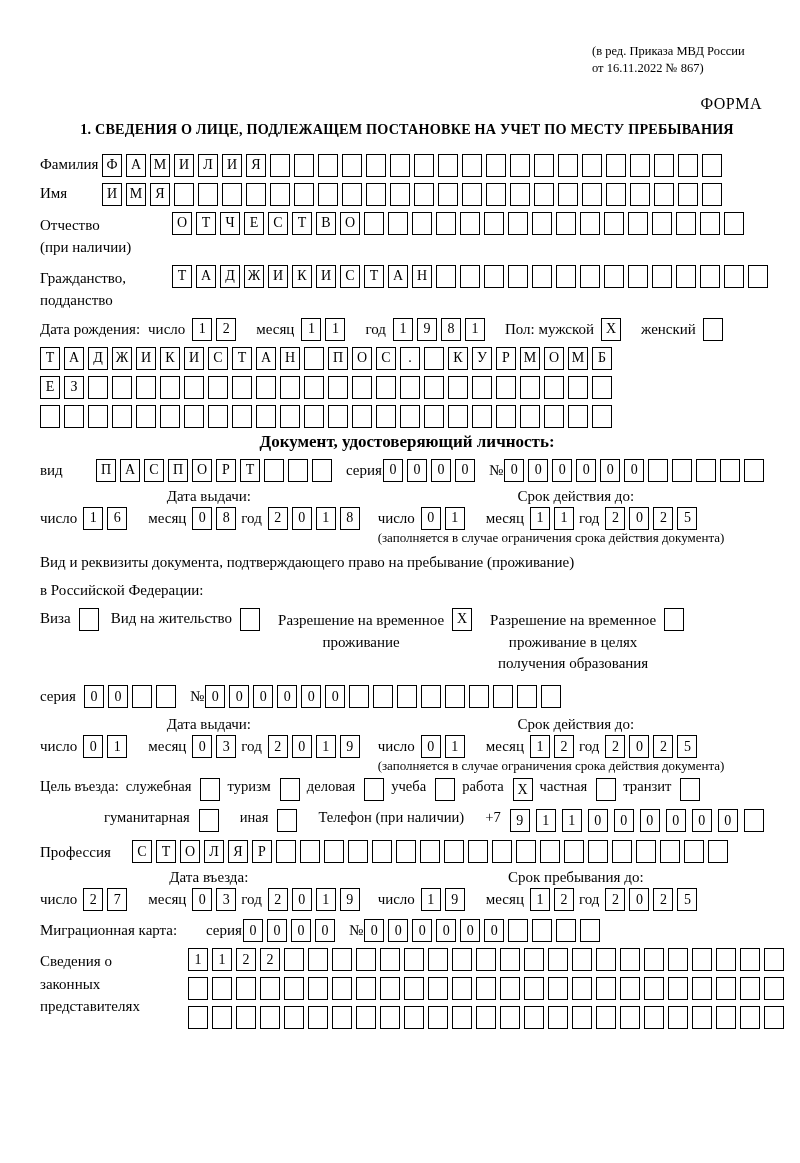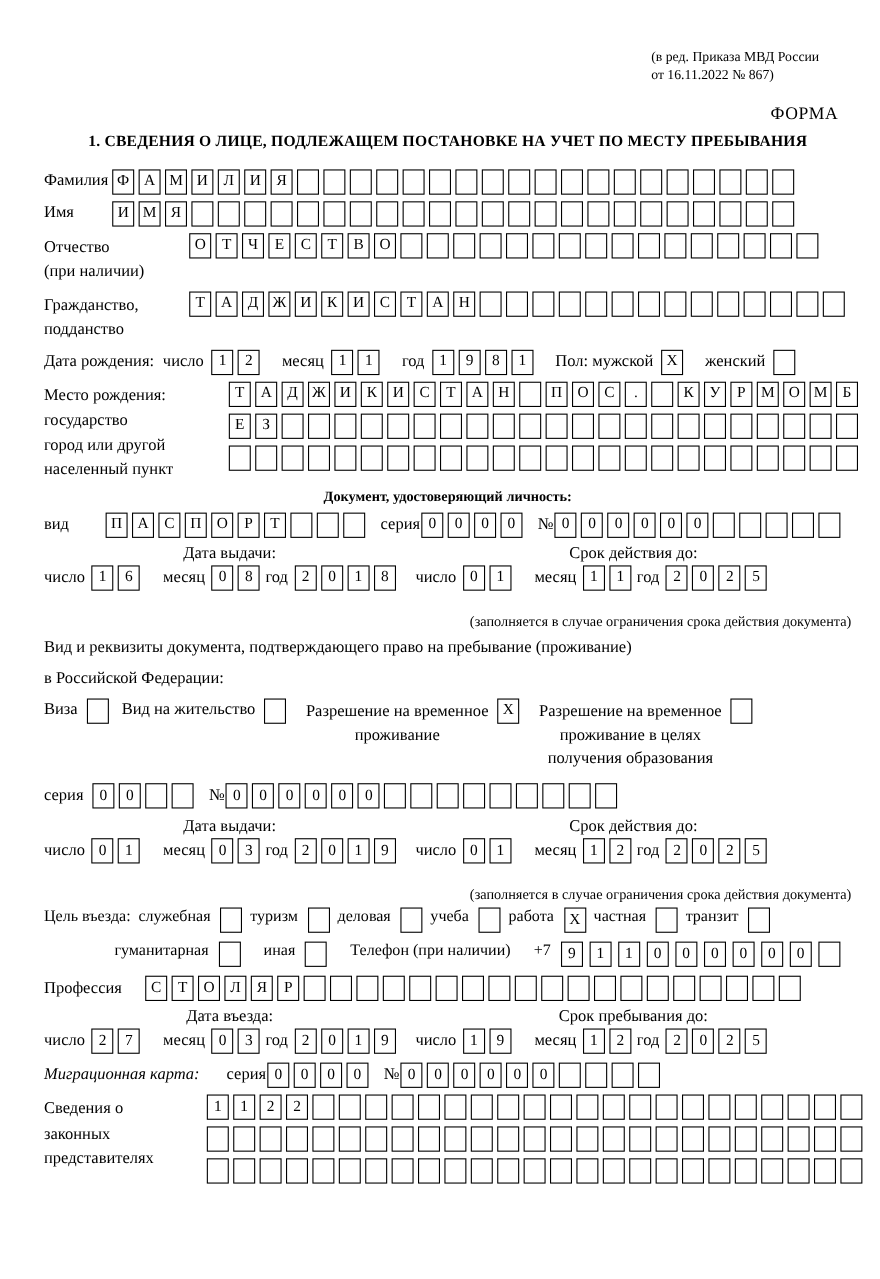--- a/index.html
+++ b/index.html
@@ -24,34 +24,34 @@
   .lbl-2l div{line-height:1.5;}
   .cells{display:flex;gap:4px;flex-wrap:nowrap;}
   .cell{
     box-sizing:border-box;width:20px;height:23px;border:1.5px solid #000;
     display:inline-flex;align-items:center;justify-content:center;
     font-size:14px;flex-shrink:0;background:#fff;
   }
   .w62{width:62px;} .w132{width:132px;} .w168{width:168px;} .w92{width:92px;} .w148{width:148px;}
   .stackrows{display:flex;flex-direction:column;gap:6px;}
 
-  .doc-title{text-align:center;font-weight:bold;font-size:13px;margin:4px 0 7px 0;}
+  .doc-title{text-align:center;font-weight:bold;font-size:17px;margin:4px 0 7px 0;}
 
   .inlinegrp{display:flex;align-items:center;gap:6px;}
   .mr8{margin-right:8px;} .ml14{margin-left:14px;}
 
   .daterow{display:flex;margin-bottom:4px;}
   .datecol{display:flex;flex-direction:column;}
   .datecol.left{width:46%;}
   .datecol.right{width:54%;}
   .datehead{text-align:center;margin-bottom:2px;}
   .dategroup{display:flex;align-items:center;gap:5px;}
   .dlbl{margin-right:1px;}
   .gap10{width:10px;flex-shrink:0;}
-  .datenote{font-size:13px;text-align:right;margin-top:20px;}
+  .datenote{font-size:13px;margin-top:0;}
 
   .plain{margin-bottom:4px;line-height:1.6;}
 
   .optrow{display:flex;align-items:flex-start;margin:6px 0 10px 0;}
   .opt{display:flex;align-items:flex-start;gap:8px;margin-right:18px;}
   .opt .optlbl{padding-top:2px;}
   .opt .optlbl.center{text-align:center;line-height:1.45;}
 
   .purposerow{display:flex;gap:7px;margin-bottom:8px;flex-wrap:nowrap;font-size:14.6px;}
   .purposerow .cell{margin-left:2px;}
@@ -231,26 +231,20 @@
           <span class="cell">X</span>
         </span>
       <span class="dlbl ml14">женский</span>
       <span class="cells">
           <span class="cell"></span>
         </span>
     </span>
   </div>
 
   <div class="row" style="margin-bottom:2px;">
-    <div class="lbl lbl-2l w168">
-      <div>Место рождения:</div>
-      <div>государство</div>
-      <div>город или другой</div>
-      <div>населенный пункт</div>
-    </div>
     <div class="stackrows">
       <div class="cells">
           <span class="cell">Т</span>
           <span class="cell">А</span>
           <span class="cell">Д</span>
           <span class="cell">Ж</span>
           <span class="cell">И</span>
           <span class="cell">К</span>
           <span class="cell">И</span>
           <span class="cell">С</span>
@@ -661,21 +655,21 @@
             <span class="cell">2</span>
             <span class="cell">0</span>
             <span class="cell">2</span>
             <span class="cell">5</span>
           </span>
       </div>
     </div>
   </div>
 
   <div class="row" style="align-items:center;margin-top:8px;">
-    <span class="mr8" style="width:158px;font-style:italic;">Миграционная карта:</span>
+    <span class="mr8" style="width:158px;">Миграционная карта:</span>
     <span class="dlbl mr8">серия</span>
     <span class="cells">
         <span class="cell">0</span>
         <span class="cell">0</span>
         <span class="cell">0</span>
         <span class="cell">0</span>
       </span>
     <span class="dlbl ml14 mr8">№</span>
     <span class="cells">
         <span class="cell">0</span>

